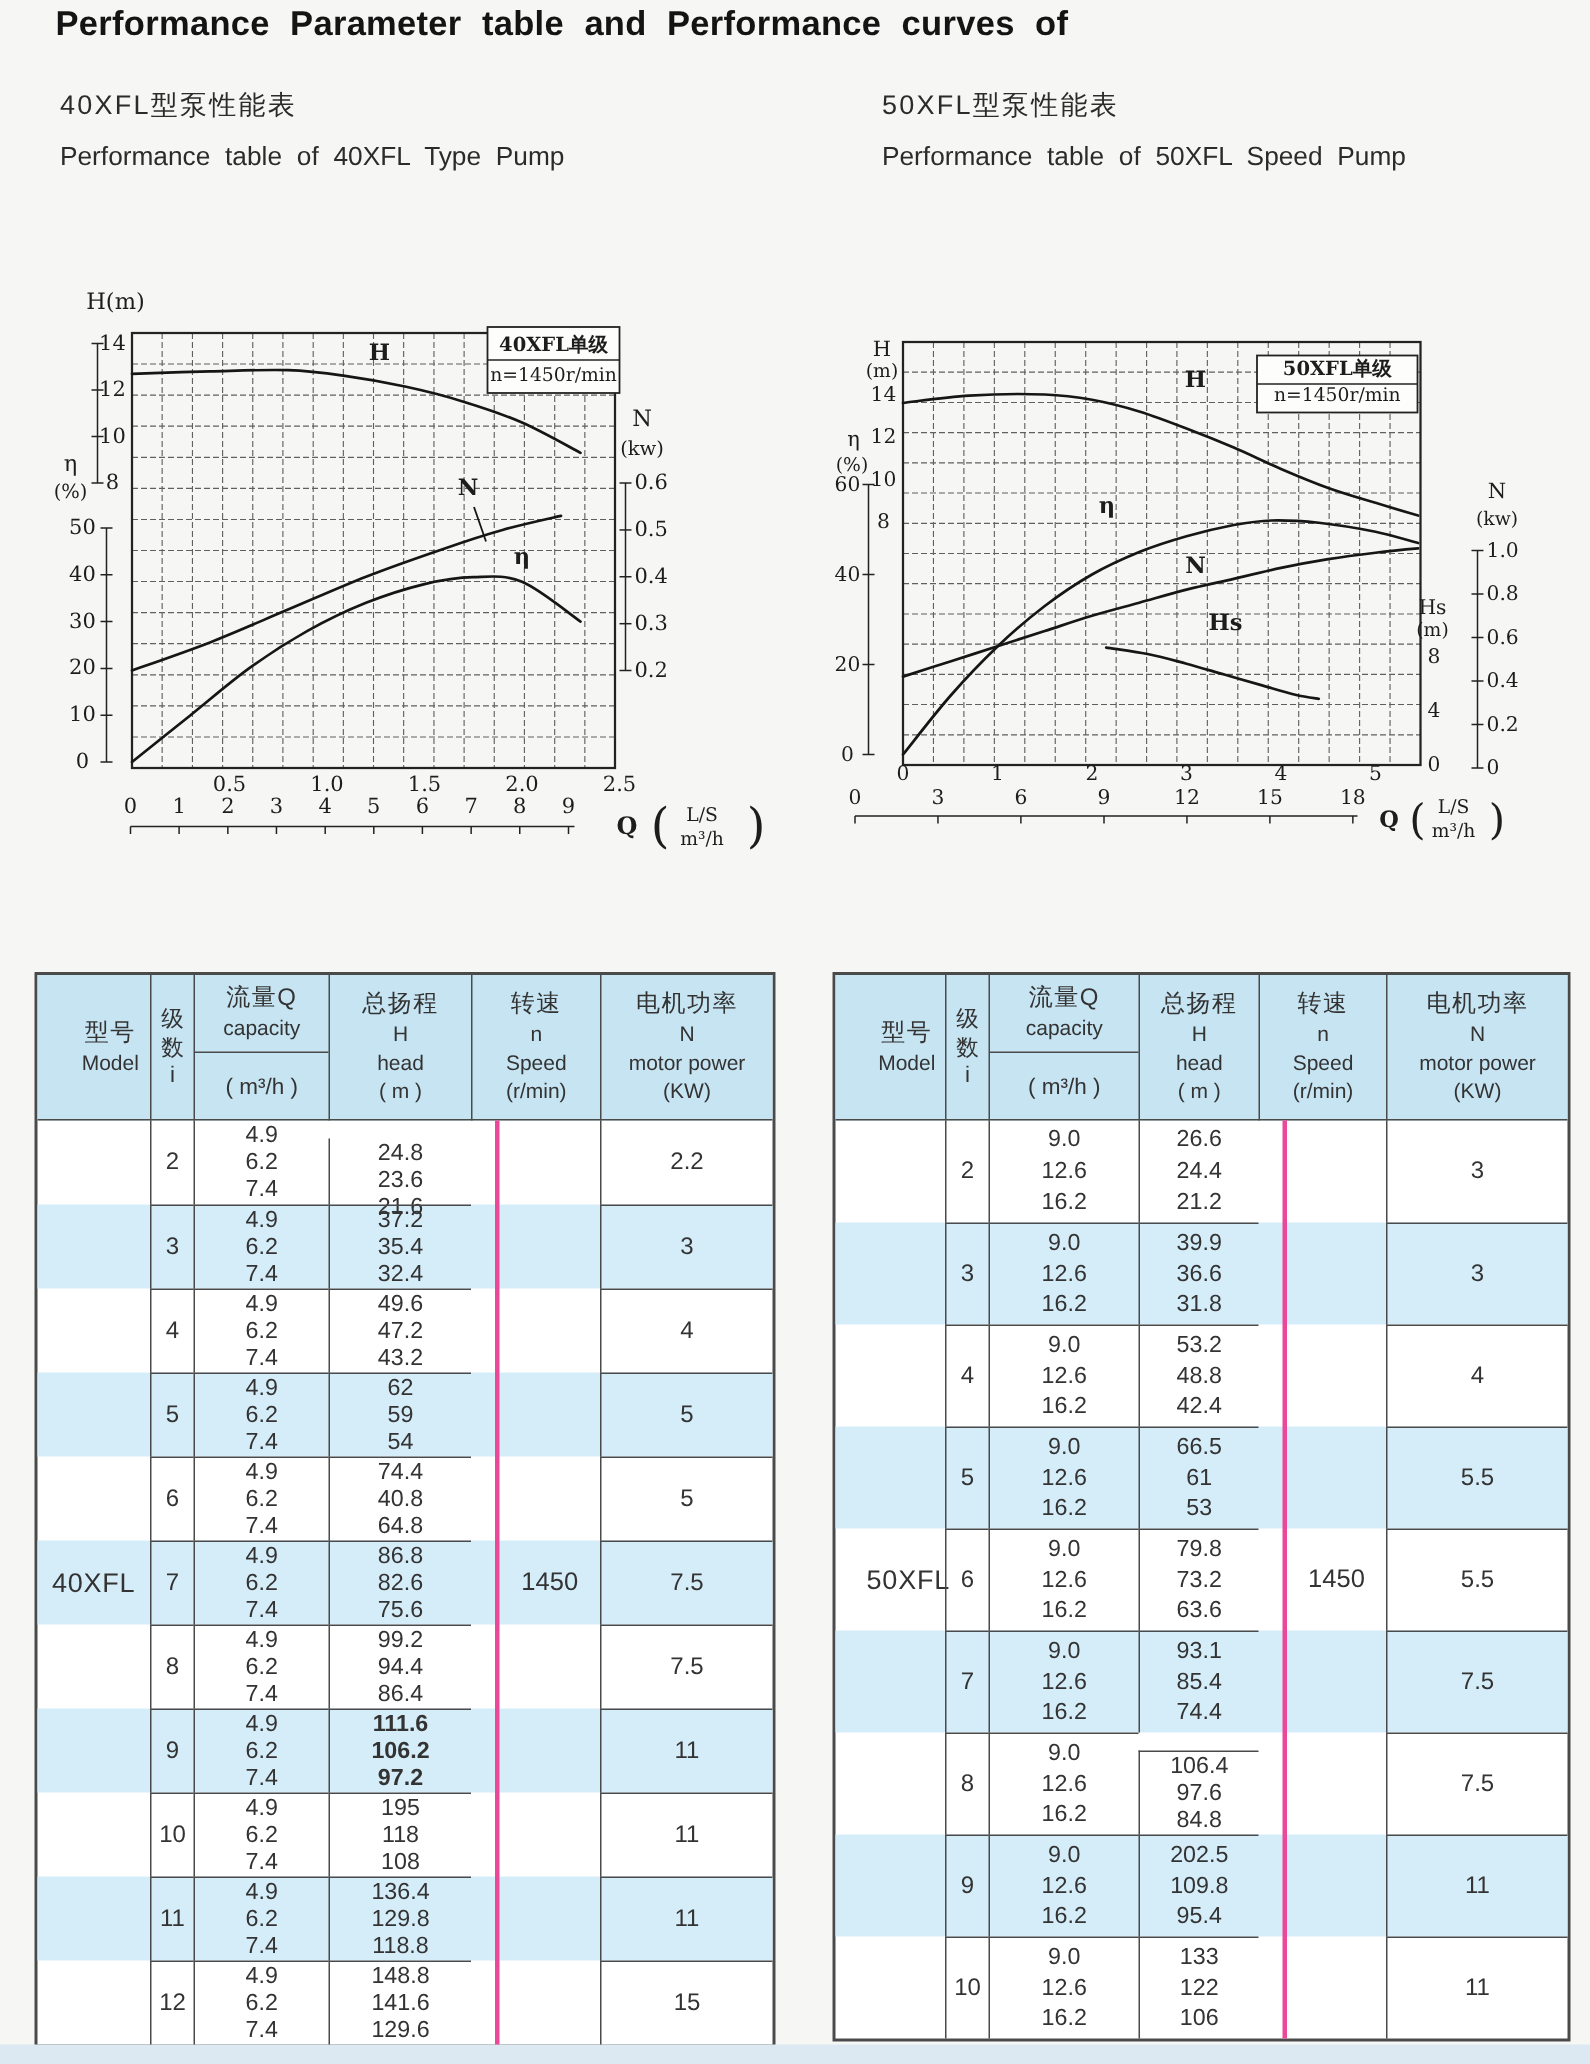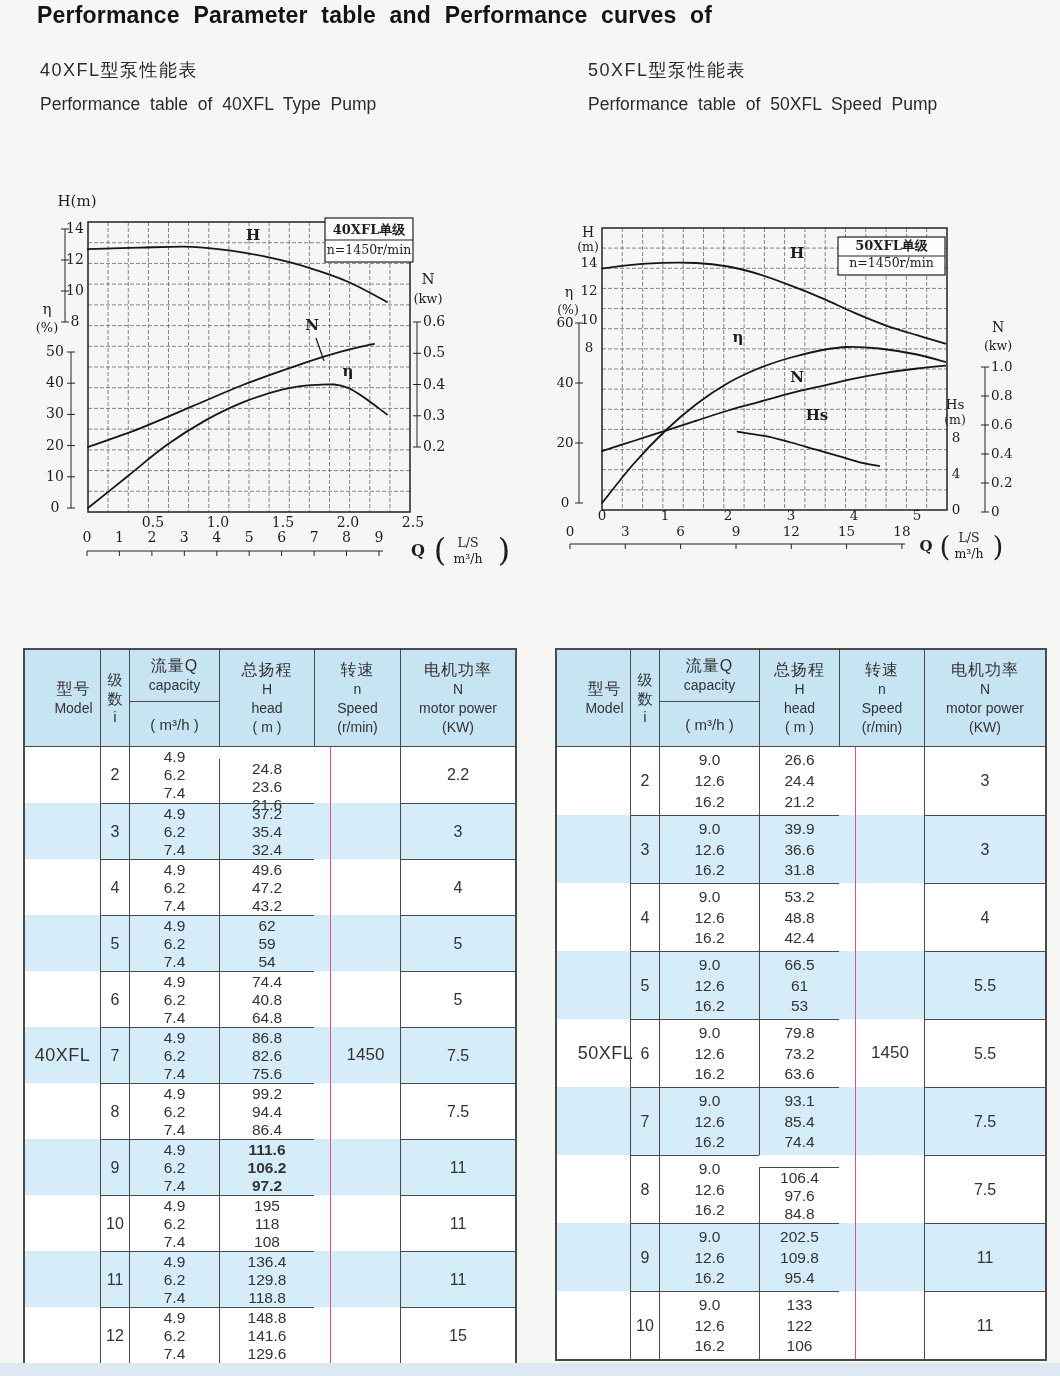--- a/index.html
+++ b/index.html
@@ -54,21 +54,21 @@
       justify-content:center;border-bottom:1px solid #4a4a4a;gap:0;}
   .cap-bot{flex:1;width:100%;display:flex;align-items:center;justify-content:center;font-size:15px;}
 
   .cell{position:relative;z-index:2;border-left:1px solid #4a4a4a;border-top:1px solid #4a4a4a;
         display:flex;align-items:center;justify-content:center;font-size:16px;background:transparent;}
   .cell.r0{border-top:none;}
   .cell.triple{flex-direction:column;justify-content:space-evenly;font-size:15.5px;align-items:center;padding:1px 0;}
   .model-cell,.speed-cell{position:relative;z-index:2;display:flex;align-items:center;
         justify-content:center;background:transparent;}
   .model-cell{font-size:18px;letter-spacing:.5px;}
-  .speed-cell{font-size:17px;border-left:1px solid #ec4899;margin-left:16px;}
+  .speed-cell{font-size:17px;border-left:3px solid #ec4899;margin-left:16px;}
 
   .footer-band{position:absolute;left:0;top:1363px;width:1060px;height:13px;background:#dce9f2;}
 </style>
 </head>
 <body>
 
 <div class="page">
 
   <h1 class="title">Performance Parameter table and Performance curves of</h1>
 

